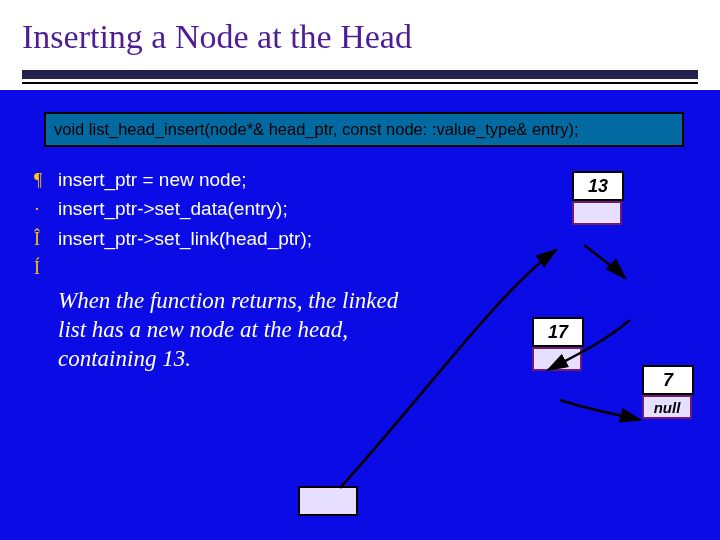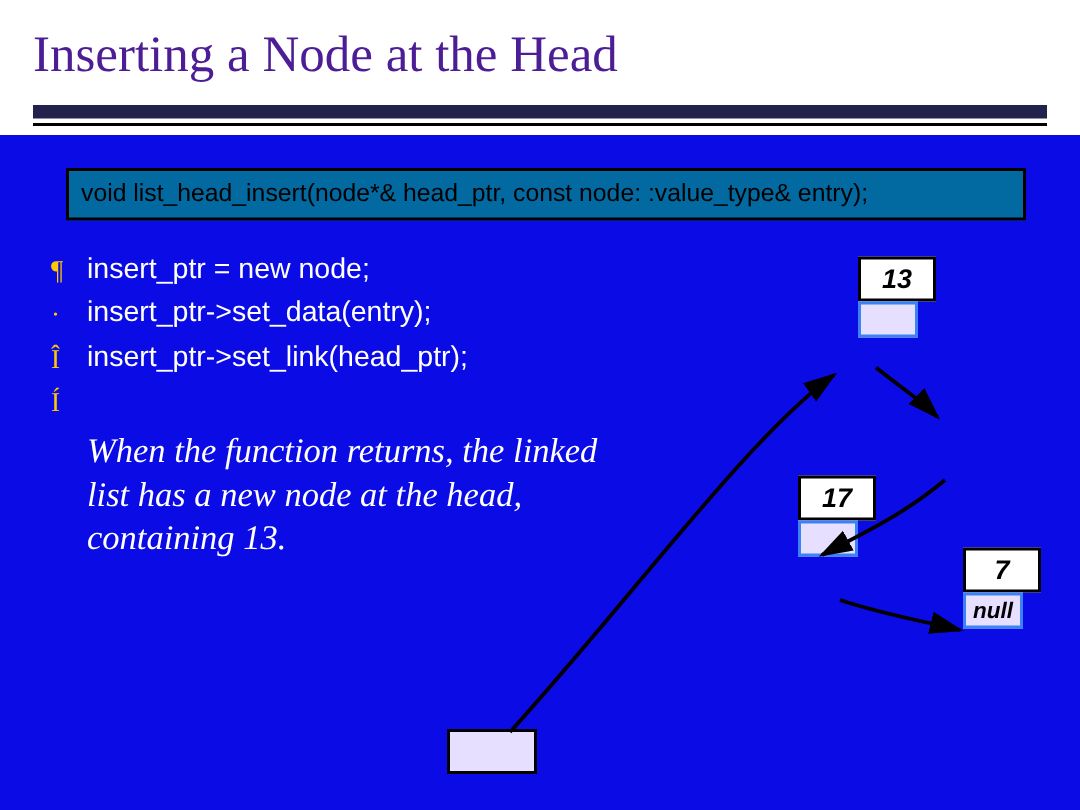--- a/index.html
+++ b/index.html
@@ -88,24 +88,24 @@
     font-size: 18px;
     color: #000;
     display: flex;
     align-items: center;
     justify-content: center;
   }
   .node .ptrcell {
     position: absolute;
     bottom: -26px;
     left: -2px;
-    width: 40px;
+    width: 50px;
     height: 24px;
     background: #e6dfff;
-    border: 2px solid #3b82f6;
+    border: 2px solid #701a75;
   }
   .nullcell {
     font-style: italic;
     font-weight: bold;
     font-size: 15px;
     display: flex;
     align-items: center;
     justify-content: center;
     color: #000;
   }

